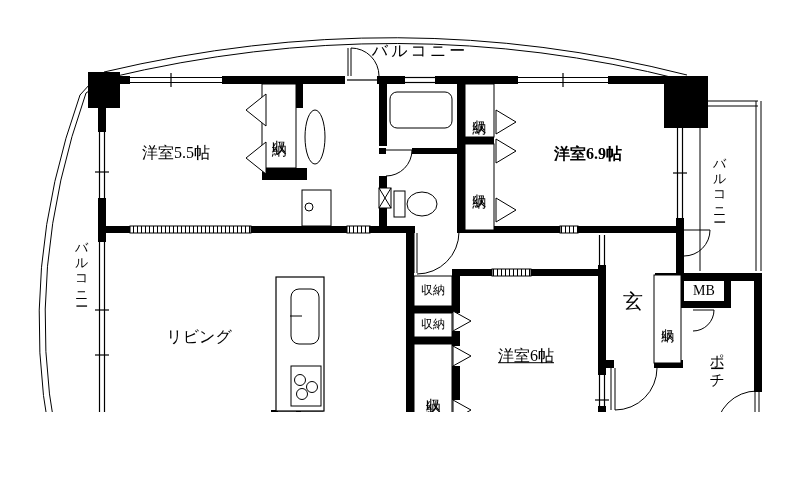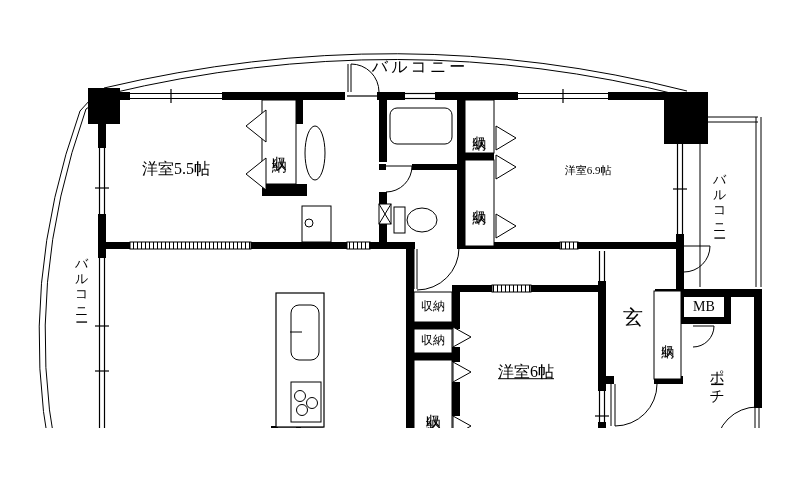--- a/index.html
+++ b/index.html
@@ -1,17 +1,17 @@
 <!DOCTYPE html>
 <html><head>
 <meta charset="utf-8">
 <style>
   html,body{margin:0;padding:0;background:#ffffff;}
   .stage{position:relative;width:800px;height:412px;background:#fff;overflow:hidden;
-         font-family:"Liberation Serif","DejaVu Serif",serif;margin-top:16px;}
+         font-family:"Liberation Serif","DejaVu Serif",serif;}
   .stage svg{position:absolute;left:0;top:0;}
   .lbl{position:absolute;color:#000;white-space:nowrap;transform:translate(-50%,-50%);
        line-height:1.1;}
   .v{writing-mode:vertical-rl;text-orientation:mixed;letter-spacing:2px;}
   .ldk{position:absolute;text-align:center;transform:translate(-50%,-50%);color:#000;}
   .ldk div{font-size:16px;line-height:19px;}
 </style>
 </head>
 <body>
 
@@ -227,23 +227,24 @@
     <line x1="379" y1="188" x2="391" y2="208"></line>
         <line x1="379" y1="208" x2="391" y2="188"></line>
   </g>
 </svg>
 
 <div class="lbl" style="left:420px;top:51px;font-size:16px;letter-spacing:3px;">バルコニー</div>
 <div class="lbl v" style="left:81px;top:267px;font-size:13px;">バルコニー</div>
 <div class="lbl v" style="left:719px;top:183px;font-size:13px;">バルコニー</div>
 <div class="lbl v" style="left:717px;top:362px;font-size:15px;">ポーチ</div>
 <div class="lbl" style="left:176px;top:153px;font-size:16px;">洋室5.5帖</div>
-<div class="lbl" style="left:588px;top:154px;font-size:11px;">洋室6.9帖</div>
+<div class="lbl" style="left:588px;top:154px;font-size:16px;font-weight:bold;">洋室6.9帖</div>
 <div class="lbl" style="left:526px;top:356px;font-size:16px;text-decoration:underline;">洋室6帖</div>
 <div class="ldk" style="left:199px;top:336px;">
+  <div>リビング</div>
 </div>
 <div class="lbl" style="left:633px;top:301px;font-size:20px;">玄</div>
 <div class="lbl" style="left:704px;top:291px;font-size:14px;font-family:Liberation Serif, serif;">MB</div>
 <div class="lbl v" style="left:279px;top:130px;font-size:15px;">収納</div>
 <div class="lbl v" style="left:479px;top:110px;font-size:14px;letter-spacing:1px;">収納</div>
 <div class="lbl v" style="left:479px;top:184px;font-size:14px;letter-spacing:1px;">収納</div>
 <div class="lbl" style="left:433px;top:291px;font-size:12px;">収納</div>
 <div class="lbl" style="left:433px;top:325px;font-size:12px;">収納</div>
 <div class="lbl v" style="left:433px;top:388px;font-size:15px;">収納</div>
 <div class="lbl" style="left:311px;top:422px;font-size:9px;">収納</div>

